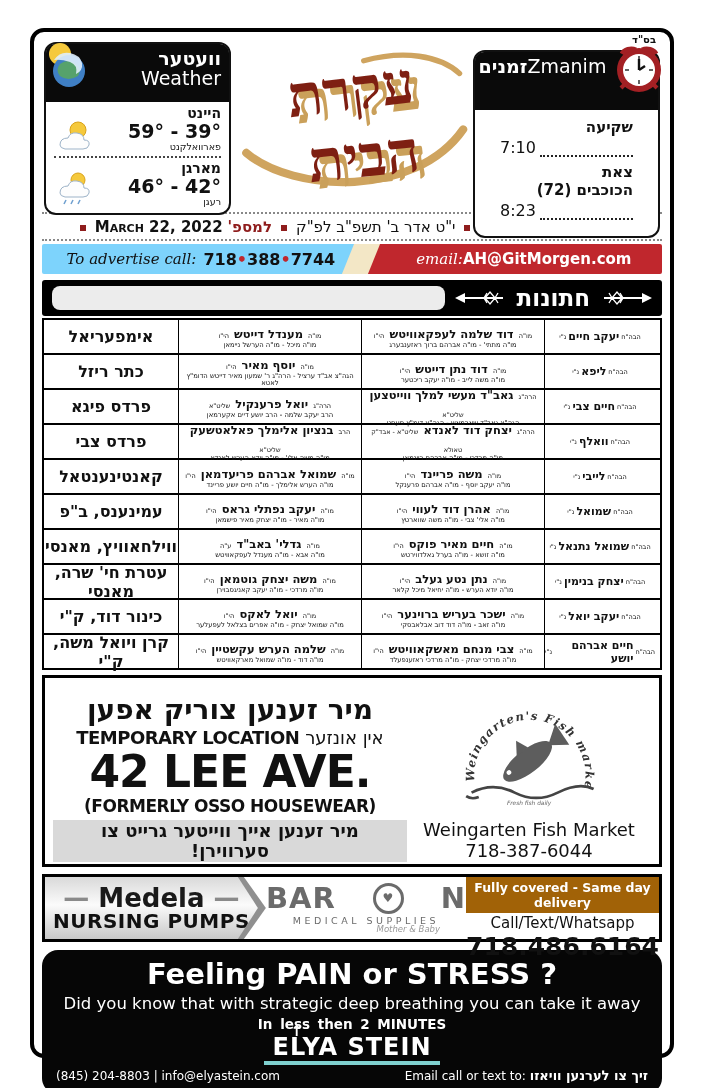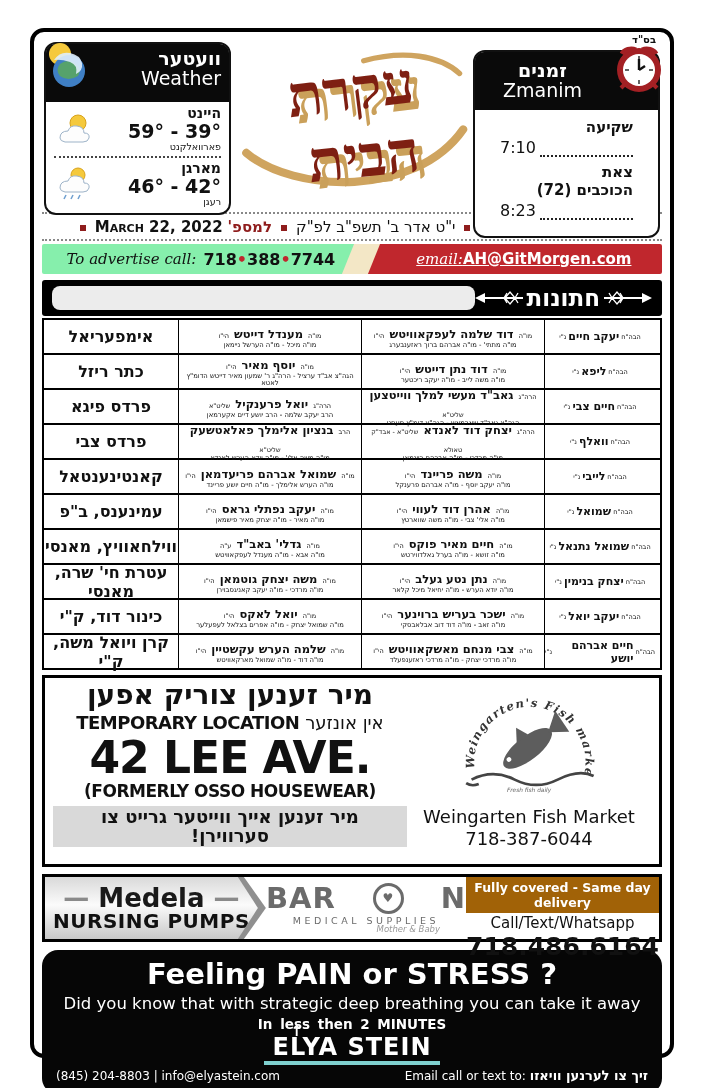--- a/index.html
+++ b/index.html
@@ -12,78 +12,78 @@
   
   .header{position:relative;height:172px;}
   .infobox{position:absolute;width:183px;border:2px solid #111;border-radius:12px;background:#fff;}
   .infobox .head{background:#0a0a0a;color:#fff;border-radius:9px 9px 0 0;padding:5px 8px;line-height:1.05;position:relative;}
   .wbox{left:2px;top:4px;}
   .wbox .head{text-align:right;padding-left:54px;height:48px;}
   .he-title{font-size:19px;font-weight:bold;display:block;}
   .en-title{font-size:19px;display:block;}
   .wicon{position:absolute;left:-6px;top:-6px;}
   .wbody{padding:4px 8px 6px;}
-  .wrowf{display:flex;align-items:center;gap:6px;}
+  .wrowf{display:flex;align-items:flex-end;gap:6px;}
   .wrowf .txt{flex:1;text-align:right;direction:rtl;line-height:1.1;}
   .wlabel{font-weight:bold;font-size:14px;display:block;}
   .wtemps{font-weight:bold;font-size:19px;display:inline-block;direction:ltr;}
   .wdesc{font-size:9.5px;display:block;}
   .wdivider{border-top:2px dotted #444;margin:3px 0;}
 
   .zbox{right:2px;top:12px;}
-  .zbox .head{text-align:center;padding-right:56px;height:48px;display:flex;flex-direction:column;justify-content:center;}
+  .zbox .head{text-align:center;padding-right:56px;height:48px;display:flex;flex-direction:row;justify-content:center;}
   .zclock{position:absolute;right:-12px;top:-16px;}
   .zbody{padding:8px 25px 10px;direction:rtl;}
   .zlabel{font-weight:bold;font-size:15px;text-align:right;display:block;}
   .zline{display:flex;align-items:flex-end;direction:ltr;gap:4px;margin:2px 0 6px;}
   .ztime{font-size:16px;}
   .zleader{flex:1;border-bottom:2px dotted #222;height:10px;}
 
   .logo{position:absolute;left:188px;right:188px;top:0;bottom:0;}
 
   
   .dateline{border-top:2px dotted #888;border-bottom:2px dotted #888;margin-top:2px;
             padding:4px 0 3px;text-align:center;direction:rtl;font-size:15px;white-space:nowrap;}
   .sq{display:inline-block;width:6px;height:6px;background:#8f1d1d;margin:0 9px;vertical-align:middle;}
   .d-red{color:#8f1d1d;font-weight:bold;}
   .d-blk{color:#111;}
   .d-eng{font-weight:bold;direction:ltr;display:inline-block;font-variant:small-caps;}
 
   
   .advbar{display:flex;height:30px;margin-top:3px;border-radius:2px;overflow:hidden;font-size:15px;}
-  .adv-left{flex:1.15;background:#86efac;display:flex;align-items:center;justify-content:center;gap:7px;}
+  .adv-left{flex:1.15;background:#7dd3fc;display:flex;align-items:center;justify-content:center;gap:7px;}
   .adv-call{font-style:italic;font-family:"DejaVu Serif",serif;}
   .adv-phone{font-weight:bold;font-size:16px;}
   .adv-dot{color:#c0272d;font-weight:bold;}
-  .adv-right{flex:1;background:#c0272d;color:#fff;position:relative;display:flex;align-items:center;justify-content:center;padding-left:26px;text-decoration:underline;}
+  .adv-right{flex:1;background:#c0272d;color:#fff;position:relative;display:flex;align-items:center;justify-content:center;padding-left:26px;}
   .adv-right::before{content:"";position:absolute;left:-12px;top:-3px;bottom:-3px;width:26px;background:#f3e7c6;transform:skewX(-22deg);}
   .adv-email-label{font-style:italic;font-family:"DejaVu Serif",serif;}
   .adv-email{font-weight:bold;}
 
   
   .wedhead{margin-top:6px;background:#000;height:36px;border-radius:3px;display:flex;align-items:center;
-           direction:rtl;padding:0 10px;}
+           direction:rtl;padding:0 10px;gap:10px;}
   .wedtitle{color:#fff;font-weight:bold;font-size:23px;}
   .whitebox{flex:1;height:24px;background:#ececec;border-radius:8px;}
   .orn{flex:none;}
 
   .wtable{border:2px solid #000;border-top-width:2px;margin-top:2px;direction:rtl;}
   .wrow{display:flex;border-bottom:2px solid #000;height:33px;align-items:stretch;}
   .wrow:last-child{border-bottom:none;}
   .cell{display:flex;flex-direction:column;justify-content:center;box-sizing:border-box;}
   .c-groom{width:116px;border-left:1px solid #000;padding-right:5px;flex-direction:row;align-items:center;gap:2px;}
   .tiny{font-size:6.5px;}
   .gname{font-size:11px;}
   .c-side{flex:1;border-left:1px solid #000;text-align:center;line-height:1.1;padding:0 2px;}
   .l1 b{font-size:11.5px;}
   .l2{font-size:6.8px;}
   .c-hall{width:134px;text-align:center;font-weight:bold;font-size:16px;}
 
   
-  .fishad{margin-top:5px;border:3px solid #000;height:182px;display:flex;align-items:flex-start;padding:2px 8px;box-sizing:content-box;}
+  .fishad{margin-top:5px;border:3px solid #000;height:182px;display:flex;align-items:flex-end;padding:2px 8px;box-sizing:content-box;}
   .fish-left{flex:1.45;text-align:center;line-height:1.1;}
   .fish-head{direction:rtl;font-weight:bold;font-size:28px;}
   .fish-loc{direction:rtl;font-size:18px;margin-top:2px;}
   .fish-loc .en{font-weight:600;letter-spacing:-0.5px;}
   .fish-addr{font-weight:800;font-size:44px;letter-spacing:-1px;margin-top:1px;}
   .fish-form{font-weight:bold;font-size:17px;letter-spacing:-0.5px;}
   .fish-tag{display:inline-block;direction:rtl;background:#d9d9d9;font-weight:bold;font-size:18px;padding:1px 12px;margin-top:5px;}
   .fish-right{flex:1;text-align:center;line-height:1.2;}
   .fish-name{font-size:18px;}
   .fish-phone{font-size:18px;}

